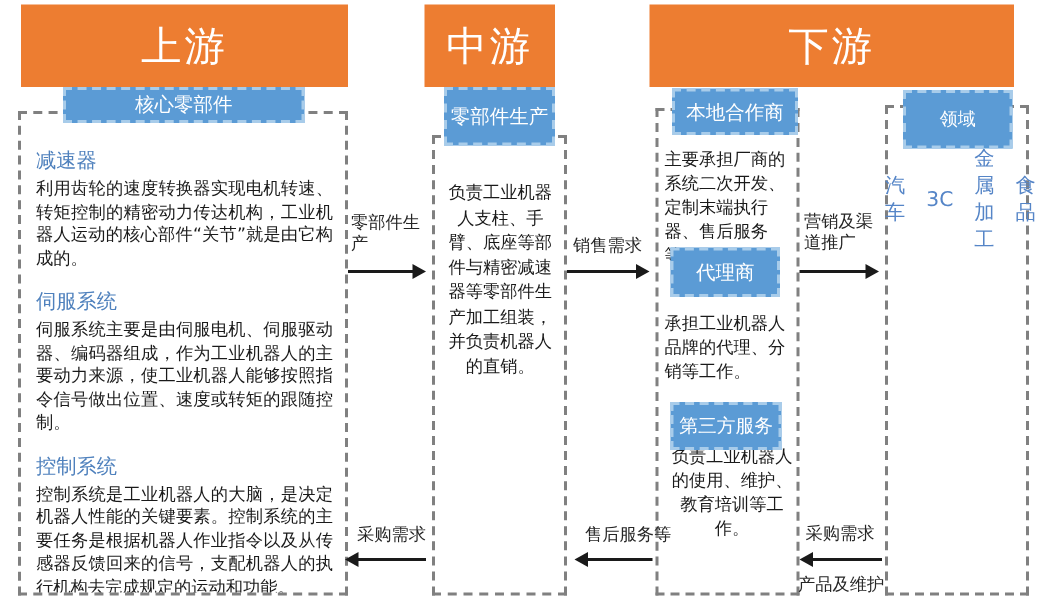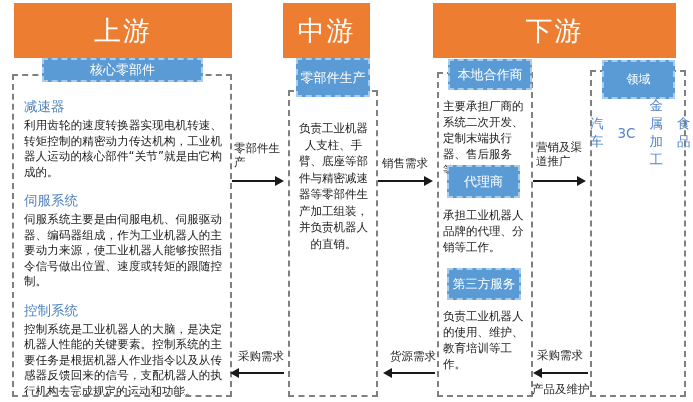--- a/index.html
+++ b/index.html
@@ -46,21 +46,21 @@
 
   .panel-mid .content { padding:28px 7px 0 8px;text-align:center; }
   .mid-body { color:#1a1a1a; font-size:11.5px; line-height:16.5px; }
 
   .down-para {
     position:absolute; color:#1a1a1a; font-size:11.5px; line-height:16px;
     width:90px; z-index:2;
   }
   .para-partner { left:443px; top:98px;  }
   .para-agent   { left:443px; top:207px; }
-  .para-third   { left:443px; top:308px; }
+  .para-third   { left:443px; top:296px;text-align:center; }
 
   .domain-list {
     position:absolute; left:590px; top:88px; width:96px;
     display:flex; flex-direction:row; align-items:center; gap:14px; z-index:2;
   }
   .domain-item { color:#5585C7; font-size:13.5px; }
 
   
   .flow-label {
     position:absolute; color:#262626; font-size:11.5px; line-height:14px; z-index:2;
@@ -141,21 +141,21 @@
     <div class="domain-item">金属加工</div>
     <div class="domain-item">食品</div>
     <div class="domain-item">橡胶及塑料</div>
     <div class="domain-item">其他</div>
   </div>
 
   <div class="flow-label lbl-parts">零部件生产</div>
   <div class="flow-label lbl-sales">销售需求</div>
   <div class="flow-label lbl-mkt">营销及渠道推广</div>
   <div class="flow-label lbl-purch-l">采购需求</div>
-  <div class="flow-label lbl-supply">货源需求</div>
+  <div class="flow-label lbl-supply">售后服务等</div>
   <div class="flow-label lbl-purch-r">采购需求</div>
   <div class="flow-label lbl-product">产品及维护</div>
 
   <div class="arrow right arr-parts"></div>
   <div class="arrow right arr-sales"></div>
   <div class="arrow right arr-mkt"></div>
   <div class="arrow left arr-purch-l"></div>
   <div class="arrow left arr-supply"></div>
   <div class="arrow left arr-purch-r"></div>
 

